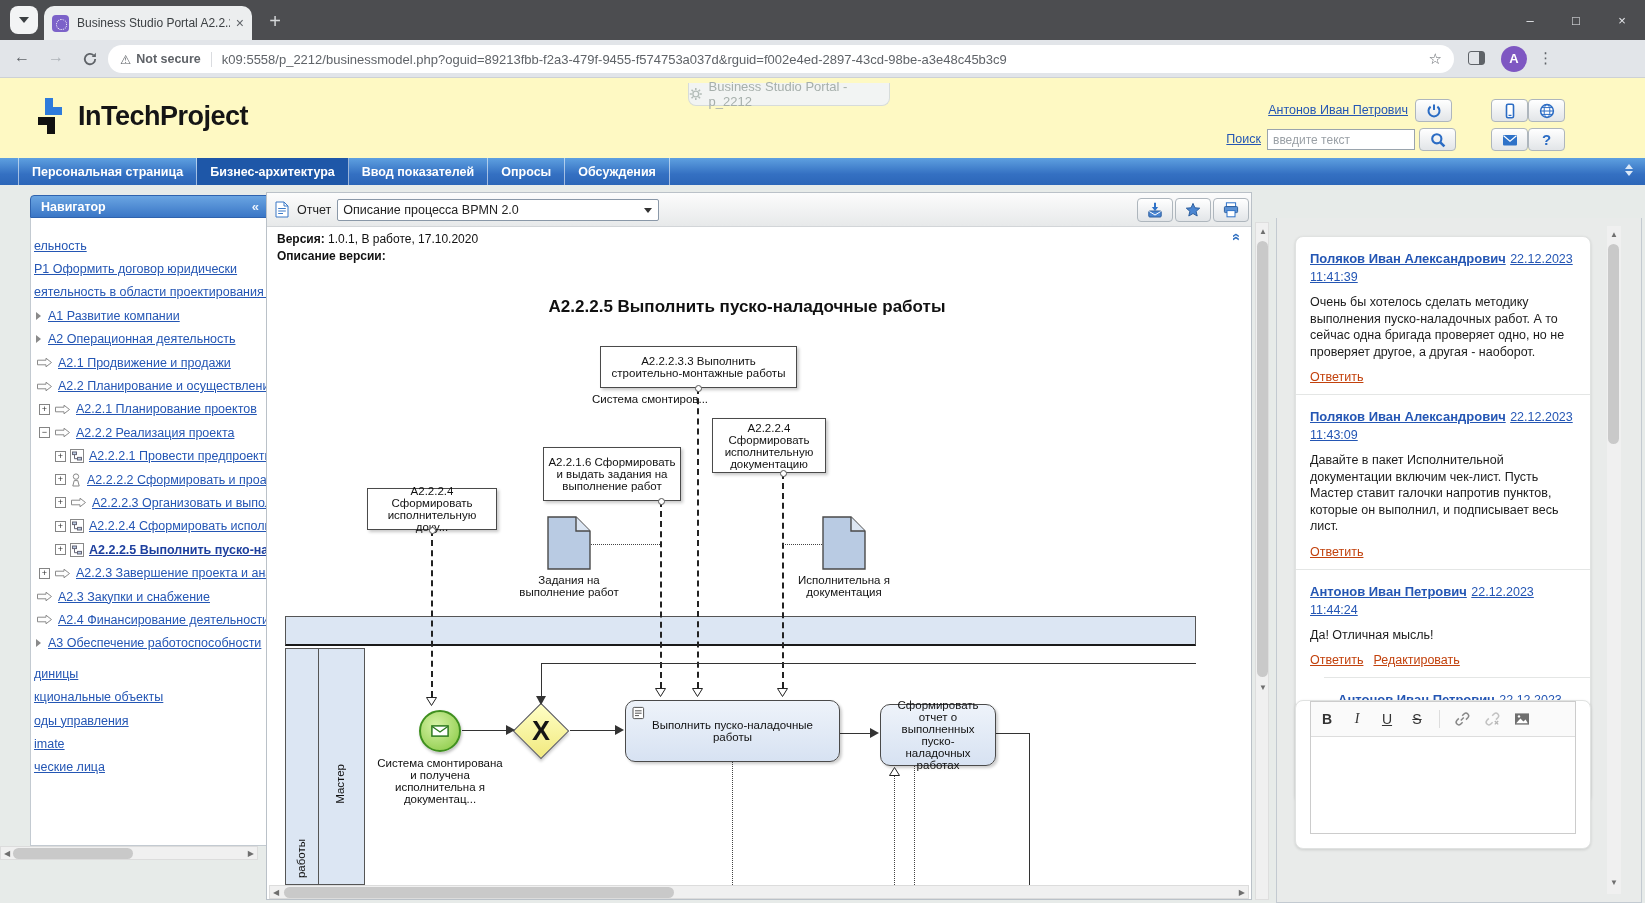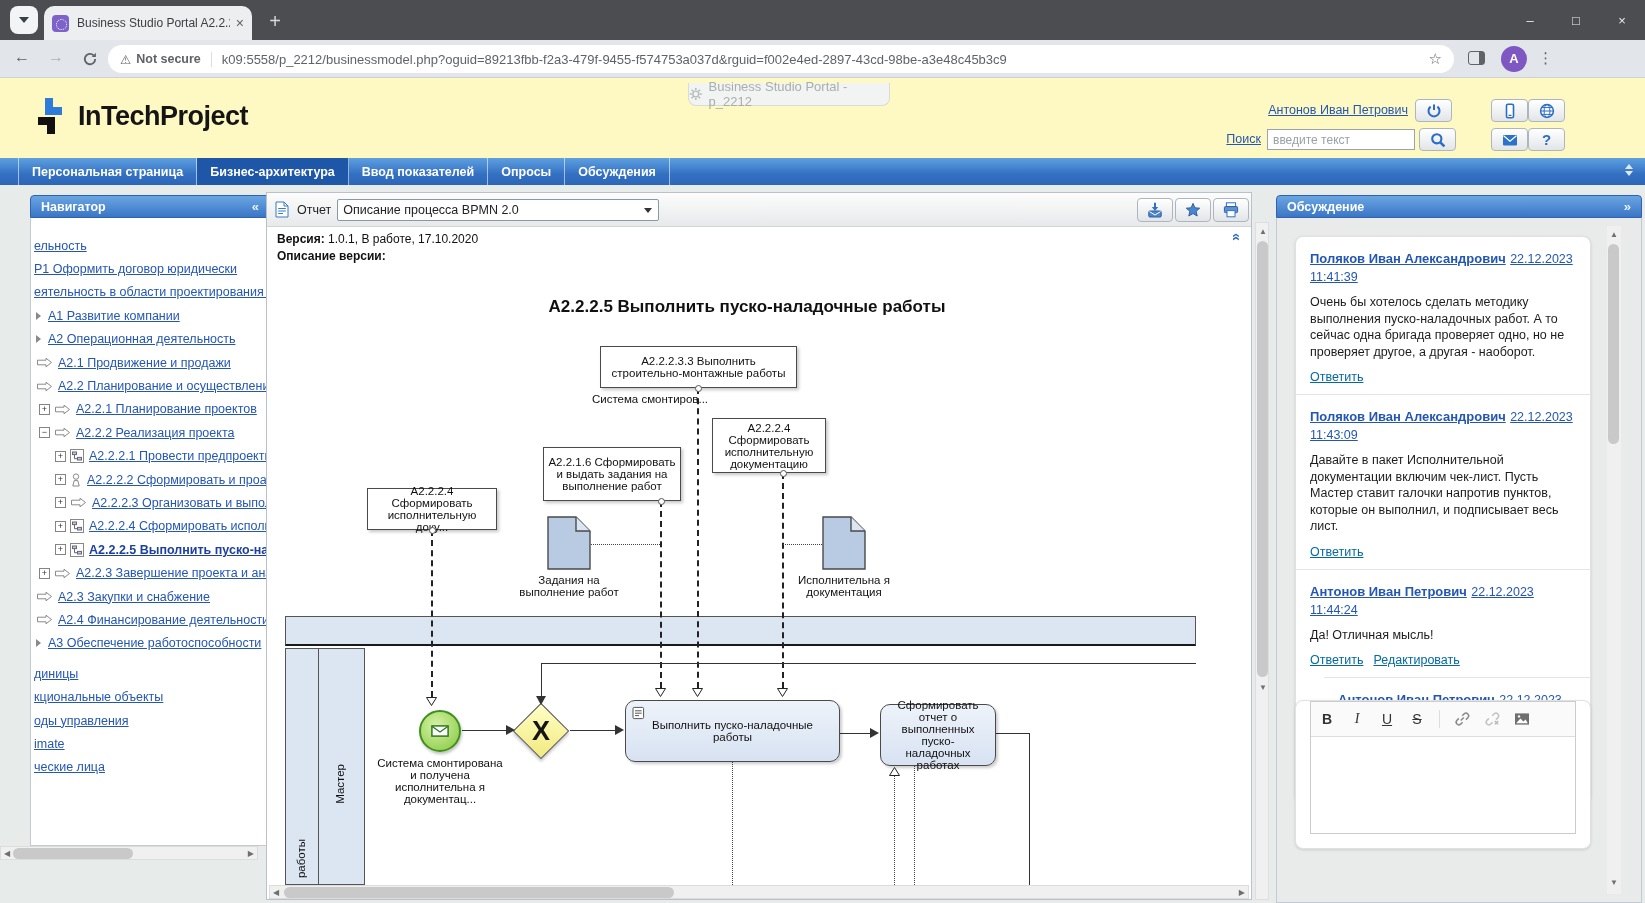--- a/index.html
+++ b/index.html
@@ -121,21 +121,21 @@
   
   .disc{position:absolute;left:1276px;top:195px;width:366px;height:708px;}
   .discbody{position:absolute;left:0;top:23px;width:366px;height:685px;background:#e9ebea;border:1px solid #c3cad1;border-top:none;box-sizing:border-box;}
   .card{position:absolute;left:18px;width:296px;background:#fff;border:1px solid #e0e2e1;border-radius:8px;box-shadow:0 1px 3px rgba(0,0,0,.12);box-sizing:border-box;}
   .msg{padding:12px 14px 10px 14px;}
   .msg + .msg{border-top:1px solid #e4e6e5;}
   .author{color:#2456b4;font-size:13px;font-weight:bold;text-decoration:underline;}
   .tstamp{color:#2456b4;font-size:12.5px;text-decoration:underline;}
   .mtext{font-size:12.5px;color:#1c1c1c;line-height:1.32;margin-top:9px;}
   .mact{margin-top:10px;display:flex;gap:10px;}
-  .mact a{color:#0369a1;font-size:12.5px;text-decoration:underline;}
+  .mact a{color:#c2410c;font-size:12.5px;text-decoration:underline;}
   .msg.nested{margin-left:28px;border-top:1px solid #e4e6e5;}
   .newlabel{font-size:13.5px;color:#222;padding:14px 14px 10px 14px;}
   .editor{margin:0 14px 14px 14px;border:1px solid #ccc;background:#fff;}
   .etoolbar{height:34px;background:#fafafa;border-bottom:1px solid #ddd;display:flex;align-items:center;padding:0 8px;gap:14px;}
   .ebtn{font-size:14px;color:#333;width:16px;text-align:center;}
   .ebold{font-weight:bold;}
   .eital{font-style:italic;font-family:"Liberation Serif",serif;}
   .eund{text-decoration:underline;}
   .estr{text-decoration:line-through;}
   .esep{width:1px;height:18px;background:#ddd;}
@@ -601,25 +601,20 @@
     </div>
   </div>
 
   <div class="vscroll" style="left:1255px;top:222px;width:14px;height:678px;">
     <span class="sa" style="left:3px;top:2px;">▲</span>
     <div class="vthumb" style="top:18px;height:436px;"></div>
     <span class="sa" style="left:3px;top:458px;">▼</span>
   </div>
 
   <div class="disc">
-    <div class="phead">
-      <span>Обсуждение</span>
-      <span class="spacer"></span>
-      <span class="pico">»</span>
-    </div>
     <div class="discbody">
       <div class="card" style="top:18px;">
         <div class="msg">
           <a class="author">Поляков Иван Александрович</a>
           <a class="tstamp">22.12.2023 11:41:39</a>
           <div class="mtext">Очень бы хотелось сделать методику выполнения пуско-наладочных работ. А то сейчас одна бригада проверяет одно, но не проверяет другое, а другая - наоборот.</div>
           <div class="mact">
               <a>Ответить</a>
             </div>
         </div>

